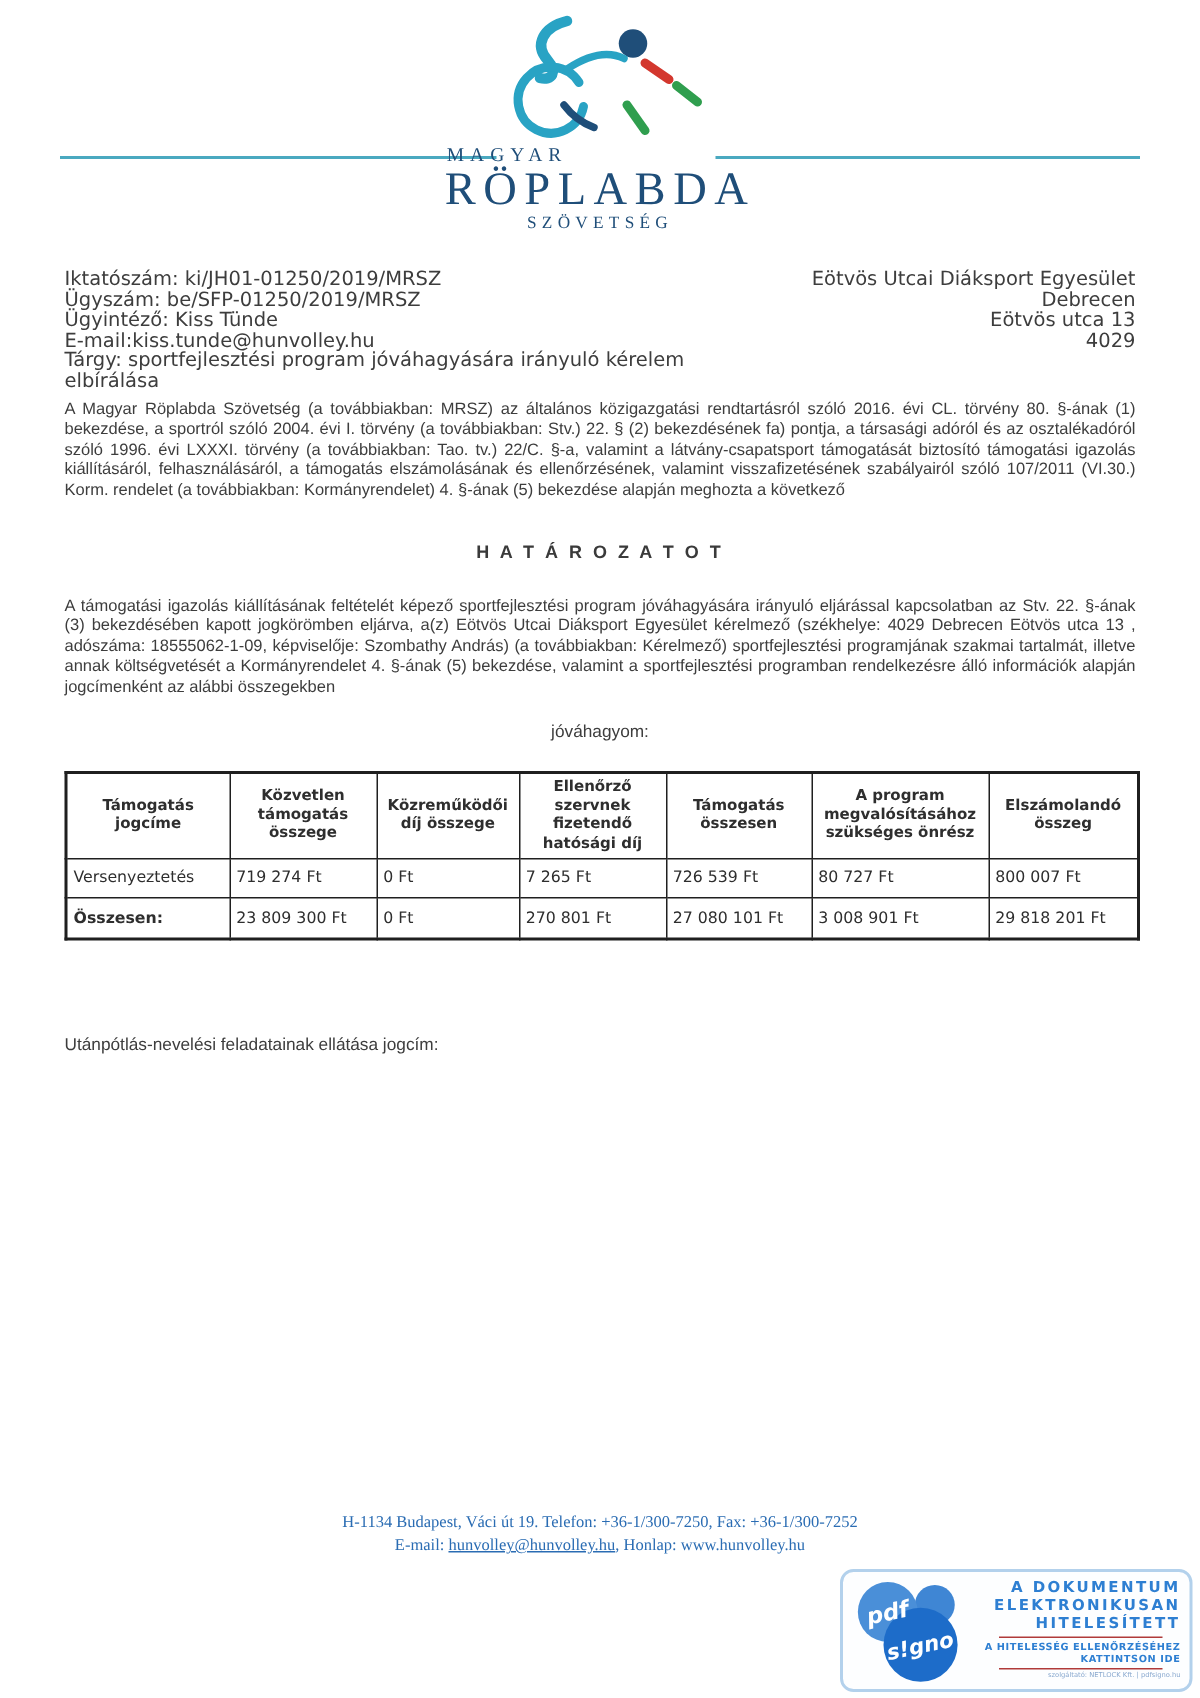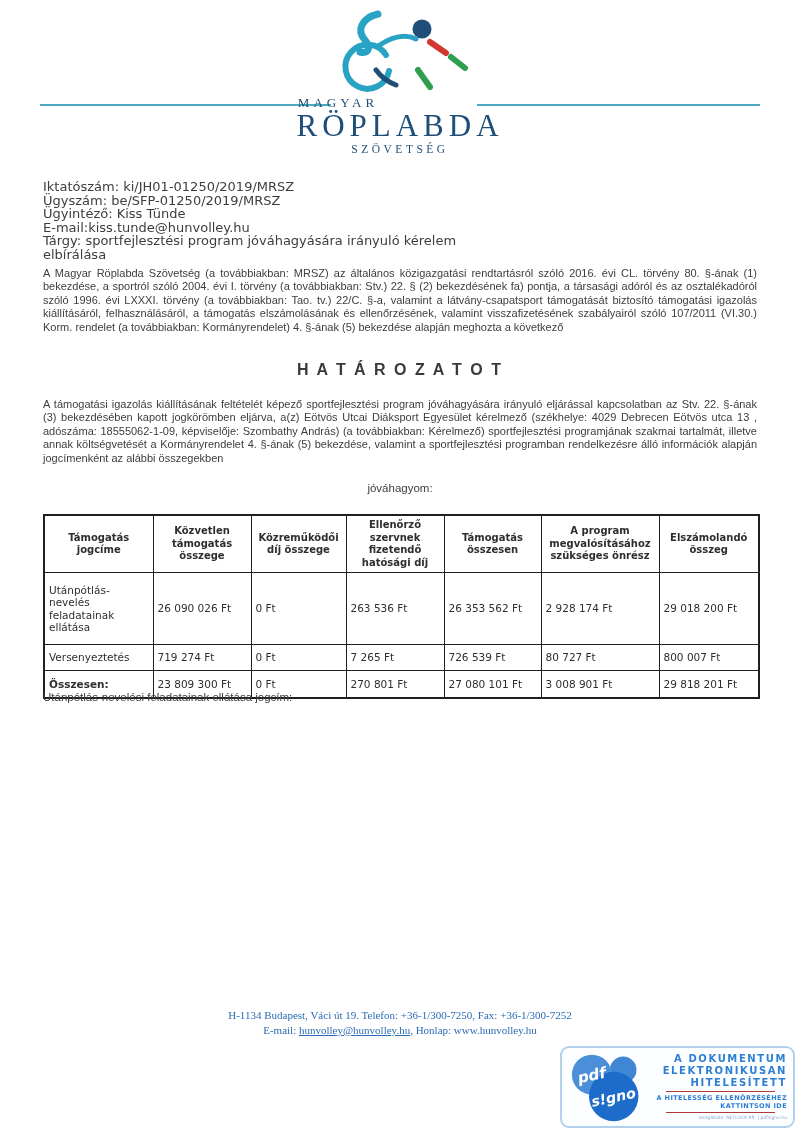--- a/index.html
+++ b/index.html
@@ -22,21 +22,21 @@
   .meta-left{position:absolute;left:43px;top:180px;width:480px;
     font-family:"DejaVu Sans",sans-serif;font-size:13px;line-height:13.6px;}
   .meta-right{position:absolute;right:43px;top:180px;width:330px;text-align:right;
     font-family:"DejaVu Sans",sans-serif;font-size:13px;line-height:13.6px;}
   
   .para{position:absolute;left:43px;width:714px;text-align:justify;
     font-size:11px;line-height:13.4px;}
   .p1{top:267px;}
   .p2{top:398px;}
   .decision{position:absolute;top:361px;left:0;width:800px;text-align:center;
-    font-size:16px;font-weight:bold;letter-spacing:2px;color:#3a3a3a;}
+    font-size:12px;font-weight:bold;letter-spacing:2px;color:#3a3a3a;}
   .approve{position:absolute;top:482px;left:0;width:800px;text-align:center;
     font-size:11.5px;font-weight:normal;}
   
   .grant-table{position:absolute;left:43px;top:514px;width:715px;border-collapse:collapse;
     table-layout:fixed;border:2px solid #1f1f1f;font-family:"DejaVu Sans",sans-serif;}
   .grant-table th{border:1.5px solid #1f1f1f;font-size:10px;font-weight:bold;
     text-align:center;vertical-align:middle;padding:3px 3px;line-height:12.5px;color:#2e2e2e;}
   .grant-table td{border:1.5px solid #1f1f1f;font-size:10.5px;text-align:left;
     vertical-align:middle;padding:3px 4px;line-height:12.5px;color:#2e2e2e;}
   .grant-table tr.hdr{height:56px;}
@@ -87,20 +87,26 @@
   <div class="logo-roplabda">RÖPLABDA</div>
   <div class="logo-szovetseg">SZÖVETSÉG</div>
 
   <div class="meta-left">
     <div>Iktatószám: ki/JH01-01250/2019/MRSZ</div>
     <div>Ügyszám: be/SFP-01250/2019/MRSZ</div>
     <div>Ügyintéző: Kiss Tünde</div>
     <div>E-mail:kiss.tunde@hunvolley.hu</div>
     <div>Tárgy: sportfejlesztési program jóváhagyására irányuló kérelem elbírálása</div>
   </div>
+  <div class="meta-right">
+    <div>Eötvös Utcai Diáksport Egyesület</div>
+    <div>Debrecen</div>
+    <div>Eötvös utca 13</div>
+    <div>4029</div>
+  </div>
 
   <div class="para p1">A Magyar Röplabda Szövetség (a továbbiakban: MRSZ) az általános közigazgatási rendtartásról szóló 2016. évi CL. törvény 80. §-ának (1) bekezdése, a sportról szóló 2004. évi I. törvény (a továbbiakban: Stv.) 22. § (2) bekezdésének fa) pontja, a társasági adóról és az osztalékadóról szóló 1996. évi LXXXI. törvény (a továbbiakban: Tao. tv.) 22/C. §-a, valamint a látvány-csapatsport támogatását biztosító támogatási igazolás kiállításáról, felhasználásáról, a támogatás elszámolásának és ellenőrzésének, valamint visszafizetésének szabályairól szóló 107/2011 (VI.30.) Korm. rendelet (a továbbiakban: Kormányrendelet) 4. §-ának (5) bekezdése alapján meghozta a következő</div>
   <div class="decision">H A T Á R O Z A T O T</div>
   <div class="para p2">A támogatási igazolás kiállításának feltételét képező sportfejlesztési program jóváhagyására irányuló eljárással kapcsolatban az Stv. 22. §-ának (3) bekezdésében kapott jogkörömben eljárva, a(z) Eötvös Utcai Diáksport Egyesület kérelmező (székhelye: 4029 Debrecen Eötvös utca 13 , adószáma: 18555062-1-09, képviselője: Szombathy András) (a továbbiakban: Kérelmező) sportfejlesztési programjának szakmai tartalmát, illetve annak költségvetését a Kormányrendelet 4. §-ának (5) bekezdése, valamint a sportfejlesztési programban rendelkezésre álló információk alapján jogcímenként az alábbi összegekben</div>
   <div class="approve">jóváhagyom:</div>
 
   <table class="grant-table">
     <colgroup>
       <col style="width:109px">
         <col style="width:98px">
@@ -112,29 +118,20 @@
     </colgroup>
     <tbody>
       <tr class="hdr">
         <th>Támogatás jogcíme</th>
         <th>Közvetlen támogatás összege</th>
         <th>Közreműködői díj összege</th>
         <th>Ellenőrző szervnek fizetendő hatósági díj</th>
         <th>Támogatás összesen</th>
         <th>A program megvalósításához szükséges önrész</th>
         <th>Elszámolandó összeg</th>
-      </tr>
-      <tr class="r1">
-        <td class="lbl">Utánpótlás-nevelés feladatainak ellátása</td>
-        <td>26 090 026 Ft</td>
-        <td>0 Ft</td>
-        <td>263 536 Ft</td>
-        <td>26 353 562 Ft</td>
-        <td>2 928 174 Ft</td>
-        <td>29 018 200 Ft</td>
       </tr>
       <tr class="r2">
         <td class="lbl">Versenyeztetés</td>
         <td>719 274 Ft</td>
         <td>0 Ft</td>
         <td>7 265 Ft</td>
         <td>726 539 Ft</td>
         <td>80 727 Ft</td>
         <td>800 007 Ft</td>
       </tr>

